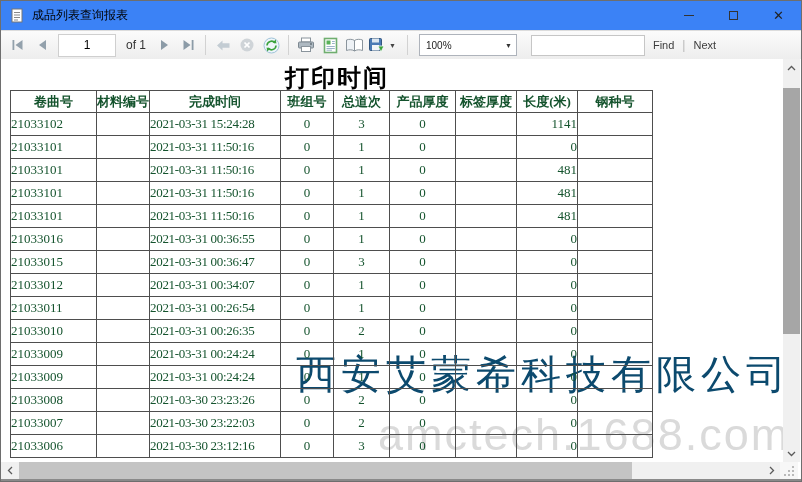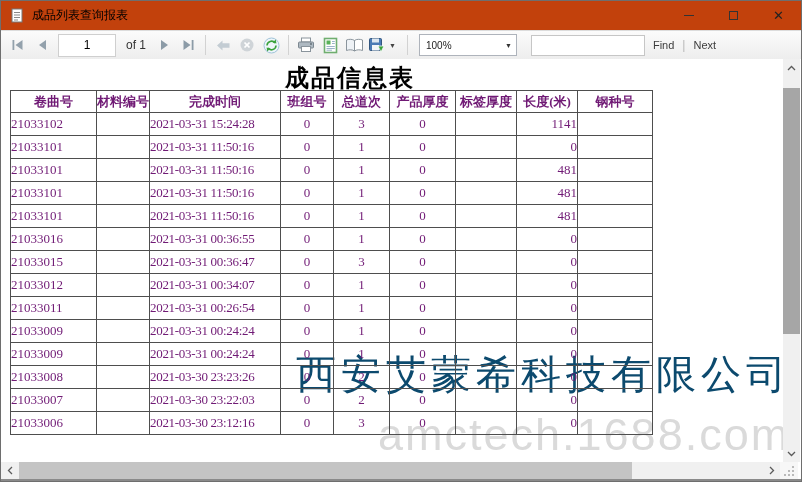--- a/index.html
+++ b/index.html
@@ -1,19 +1,19 @@
 <!DOCTYPE html>
 <html><head>
 <meta charset="utf-8">
 <style>
   html,body{margin:0;padding:0;background:#9c9c9c;font-family:"Liberation Sans",sans-serif;}
   .window{position:relative;width:802px;height:482px;background:#fff;border:1px solid #6e6e6e;box-sizing:border-box;overflow:hidden;}
 
   
-  .titlebar{position:absolute;left:0;top:0;width:800px;height:29px;background:#c2410c;border-bottom:1px solid #dcdcdc;display:flex;align-items:center;}
+  .titlebar{position:absolute;left:0;top:0;width:800px;height:29px;background:#3b82f6;border-bottom:1px solid #dcdcdc;display:flex;align-items:center;}
   .titlebar .app-icon{margin-left:9px;display:flex;align-items:center;}
   .titlebar .title-text{margin-left:8px;font-size:12px;color:#000;}
   .win-controls{position:absolute;right:0;top:0;height:29px;display:flex;}
   .win-btn{width:45px;height:29px;display:flex;align-items:center;justify-content:center;color:#222;}
   .min-glyph{width:10px;height:1px;background:#333;}
   .max-glyph{width:9px;height:9px;border:1px solid #333;box-sizing:border-box;}
   .close-glyph{font-size:13px;line-height:13px;color:#222;}
 
   
   .toolbar{position:absolute;left:0;top:30px;width:800px;height:28px;background:linear-gradient(#fbfbfb,#ededed);border-bottom:1px solid #d5d5d5;display:flex;align-items:center;font-size:12px;color:#333;}
@@ -31,21 +31,21 @@
   
   .content{position:absolute;left:0;top:58px;width:800px;height:403px;background:#fff;}
   .report-page{position:absolute;left:0;top:0;width:782px;height:403px;background:#fff;overflow:hidden;}
   .report-title{position:absolute;left:284px;top:3px;font-family:"Liberation Serif","DejaVu Serif",serif;font-weight:bold;font-size:24px;letter-spacing:2px;color:#000;z-index:3;}
   .print-time{position:absolute;left:444px;top:12px;font-family:"Liberation Serif","DejaVu Serif",serif;font-style:italic;font-weight:bold;font-size:12px;color:#222;z-index:3;}
 
   .wm{position:absolute;z-index:1;white-space:nowrap;pointer-events:none;}
   .wm-zh{left:295px;top:288px;font-size:40px;letter-spacing:5px;color:#0c4a6e;font-family:"Liberation Sans",sans-serif;}
   .wm-en{left:377px;top:350px;font-size:45px;letter-spacing:2px;color:#dadada;font-family:"Liberation Sans",sans-serif;}
 
-  table.report{position:absolute;left:9px;top:31px;border-collapse:collapse;table-layout:fixed;z-index:2;font-family:"Liberation Serif","DejaVu Serif",serif;font-size:13px;color:#701a75;}
+  table.report{position:absolute;left:9px;top:31px;border-collapse:collapse;table-layout:fixed;z-index:2;font-family:"Liberation Serif","DejaVu Serif",serif;font-size:13px;color:#14532d;}
   table.report th,table.report td{border:1px solid #4e4e4e;background:transparent;white-space:nowrap;overflow:hidden;padding:0;}
   table.report th{height:21px;font-weight:bold;text-align:center;font-size:13px;}
   table.report td{height:22px;}
   .c0{width:85px;} .c1{width:51px;} .c2{width:130px;} .c3{width:52px;} .c4{width:55px;}
   .c5{width:65px;margin-top:8px;} .c6{width:60px;} .c7{width:60px;} .c8{width:74px;}
   td.c0{text-align:left;padding-left:9px;}
   td.c2{text-align:left;padding-left:5px;letter-spacing:-0.3px;}
   td.c3,td.c4,td.c5,td.c6,td.c8{text-align:center;}
   td.c7{text-align:right;padding-right:6px;}
 
@@ -181,21 +181,21 @@
     <input class="find-input" value="" style="">
     <span class="find-label">Find</span>
     <span class="find-sep">|</span>
     <span class="next-label">Next</span>
   </div>
 
   <div class="content">
     <div class="report-page">
       <div class="wm wm-zh">西安艾蒙希科技有限公司</div>
       <div class="wm wm-en">amctech.1688.com</div>
-      <div class="report-title">成品信息表</div>
+      <div class="report-title">打印时间</div>
       <table class="report">
         <thead>
             <tr id="thead-row">
               <th class="c0">卷曲号</th>
               <th class="c1">材料编号</th>
               <th class="c2">完成时间</th>
               <th class="c3">班组号</th>
               <th class="c4">总道次</th>
               <th class="c5">产品厚度</th>
               <th class="c6">标签厚度</th>
@@ -297,20 +297,31 @@
               <td class="c1"></td>
               <td class="c2">2021-03-31 00:26:54</td>
               <td class="c3">0</td>
               <td class="c4">1</td>
               <td class="c5">0</td>
               <td class="c6"></td>
               <td class="c7">0</td>
               <td class="c8"></td>
             </tr>
             <tr>
+              <td class="c0">21033010</td>
+              <td class="c1"></td>
+              <td class="c2">2021-03-31 00:26:35</td>
+              <td class="c3">0</td>
+              <td class="c4">2</td>
+              <td class="c5">0</td>
+              <td class="c6"></td>
+              <td class="c7">0</td>
+              <td class="c8"></td>
+            </tr>
+            <tr>
               <td class="c0">21033009</td>
               <td class="c1"></td>
               <td class="c2">2021-03-31 00:24:24</td>
               <td class="c3">0</td>
               <td class="c4">1</td>
               <td class="c5">0</td>
               <td class="c6"></td>
               <td class="c7">0</td>
               <td class="c8"></td>
             </tr>

